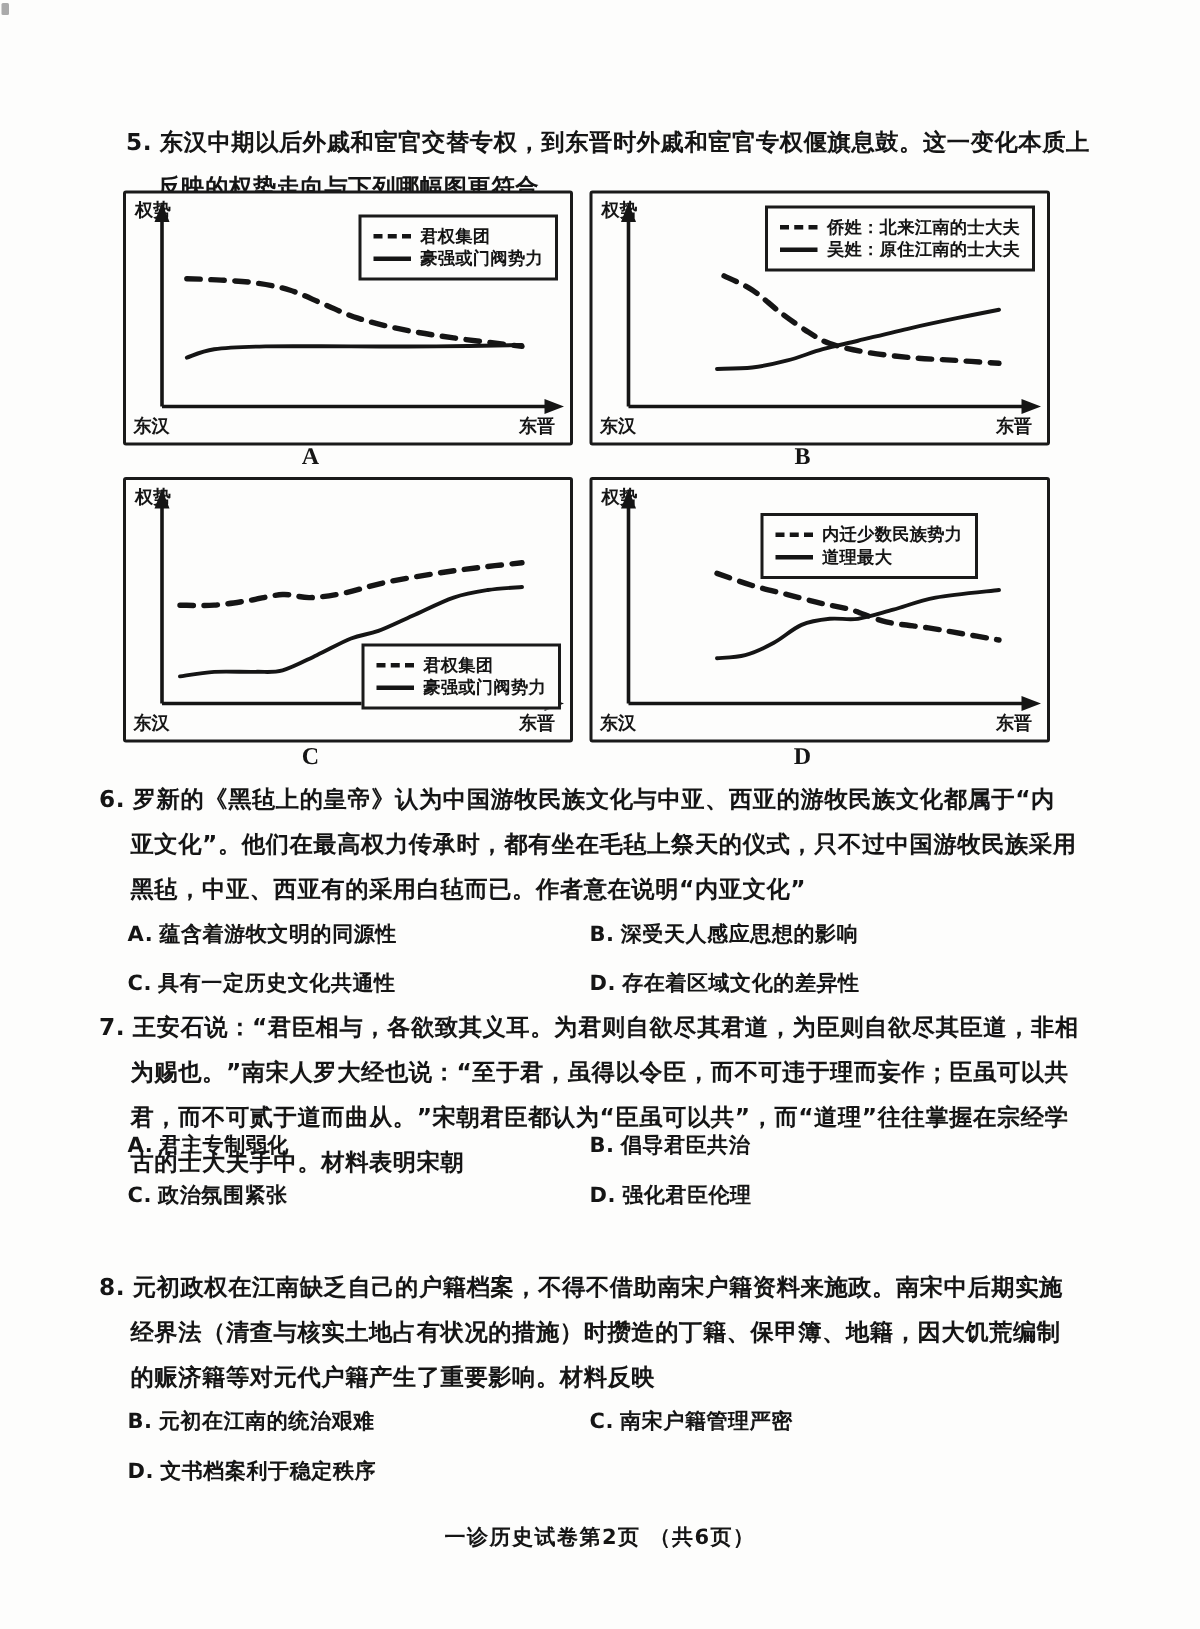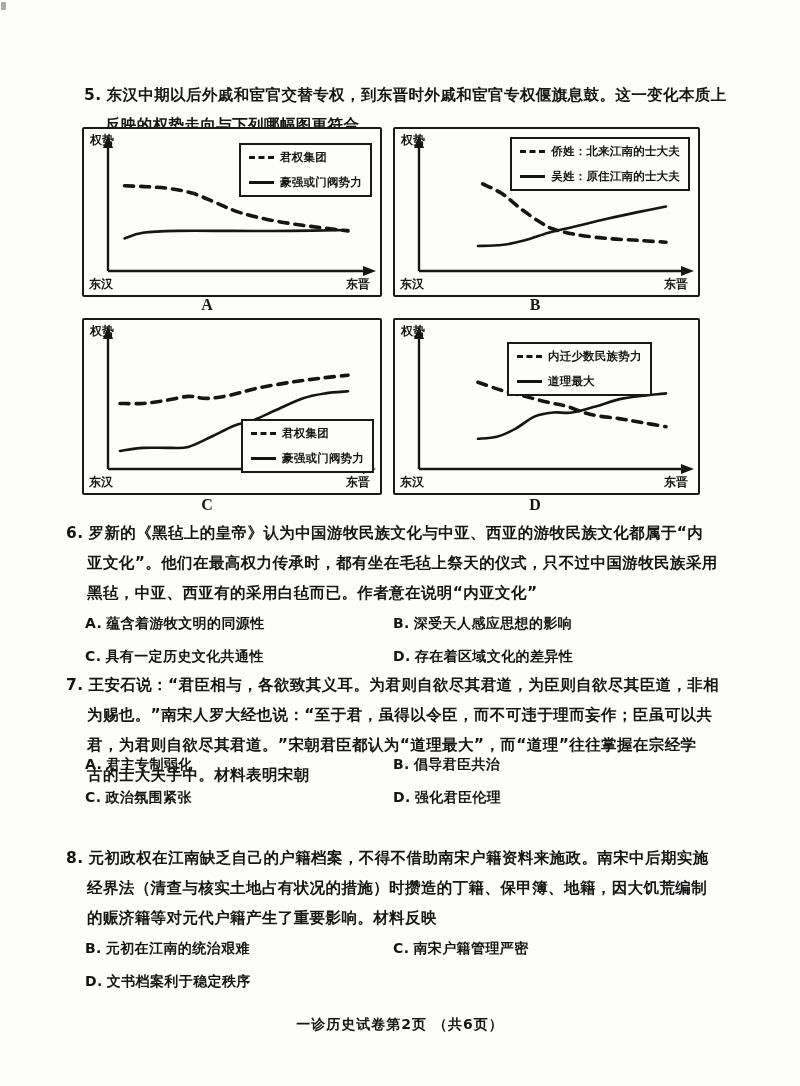--- a/index.html
+++ b/index.html
@@ -14,21 +14,21 @@
   .chart-panel{position:absolute;border:2px solid #1a1a1a;background:#fdfdfc;border-radius:2px;}
   .p-a{left:82px;top:127px;width:296px;height:166px;}
   .p-b{left:393px;top:127px;width:303px;height:166px;}
   .p-c{left:82px;top:318px;width:296px;height:173px;}
   .p-d{left:393px;top:318px;width:303px;height:173px;}
   .plot{position:absolute;inset:0;width:100%;height:100%;}
   .ylab{position:absolute;top:3px;left:6px;font-size:12px;font-weight:700;}
   .xs{position:absolute;bottom:2px;left:5px;font-size:12px;font-weight:700;}
   .xe{position:absolute;bottom:2px;right:10px;font-size:12px;font-weight:700;}
   .legend{position:absolute;border:2px solid #1a1a1a;background:#fdfdfc;padding:5px 8px;
-          display:flex;flex-direction:column;gap:10px;z-index:2;}
+          display:flex;flex-direction:column;gap:0;z-index:2;}
   .leg-row{display:flex;align-items:center;white-space:nowrap;}
   .leg-sample{display:inline-block;width:25px;height:0;border-top:3px solid #151515;margin-right:6px;flex:0 0 auto;}
   .leg-sample.dashed{border-top-style:dashed;}
   .leg-text{font-size:11.5px;font-weight:700;letter-spacing:.2px;}
   .leg-tr{top:14px;right:8px;}
   .leg-trb{top:8px;right:8px;}
   .leg-br{bottom:20px;right:6px;}
   .leg-tc{top:22px;left:112px;}
   .chart-letter{position:absolute;width:250px;text-align:center;font-family:"Liberation Serif",serif;
                 font-size:16px;font-weight:600;}
@@ -159,21 +159,21 @@
   <div class="options" style="left:85px;top:613px;">
     <div class="opt"><span>A.</span><span>蕴含着游牧文明的同源性</span></div>
     <div class="opt"><span>B.</span><span>深受天人感应思想的影响</span></div>
     <div class="opt"><span>C.</span><span>具有一定历史文化共通性</span></div>
     <div class="opt"><span>D.</span><span>存在着区域文化的差异性</span></div>
   </div>
 
   <div class="qblock" style="left:66px;top:670px;">
     <div class="qline"><span class="qnum">7.</span><span>王安石说：“君臣相与，各欲致其义耳。为君则自欲尽其君道，为臣则自欲尽其臣道，非相</span></div>
     <div class="qline wrap">为赐也。”南宋人罗大经也说：“至于君，虽得以令臣，而不可违于理而妄作；臣虽可以共</div>
-    <div class="qline wrap">君，为君则自欲尽其君道。”宋朝君臣都认为“道理最大”，而“道理”往往掌握在宗经学</div>
+    <div class="qline wrap">君，而不可贰于道而曲从。”宋朝君臣都认为“臣虽可以共”，而“道理”往往掌握在宗经学</div>
     <div class="qline wrap">古的士大夫手中。材料表明宋朝</div>
   </div>
   <div class="options" style="left:85px;top:754px;">
     <div class="opt"><span>A.</span><span>君主专制弱化</span></div>
     <div class="opt"><span>B.</span><span>倡导君臣共治</span></div>
     <div class="opt"><span>C.</span><span>政治氛围紧张</span></div>
     <div class="opt"><span>D.</span><span>强化君臣伦理</span></div>
   </div>
 
   <div class="qblock" style="left:66px;top:843px;">

